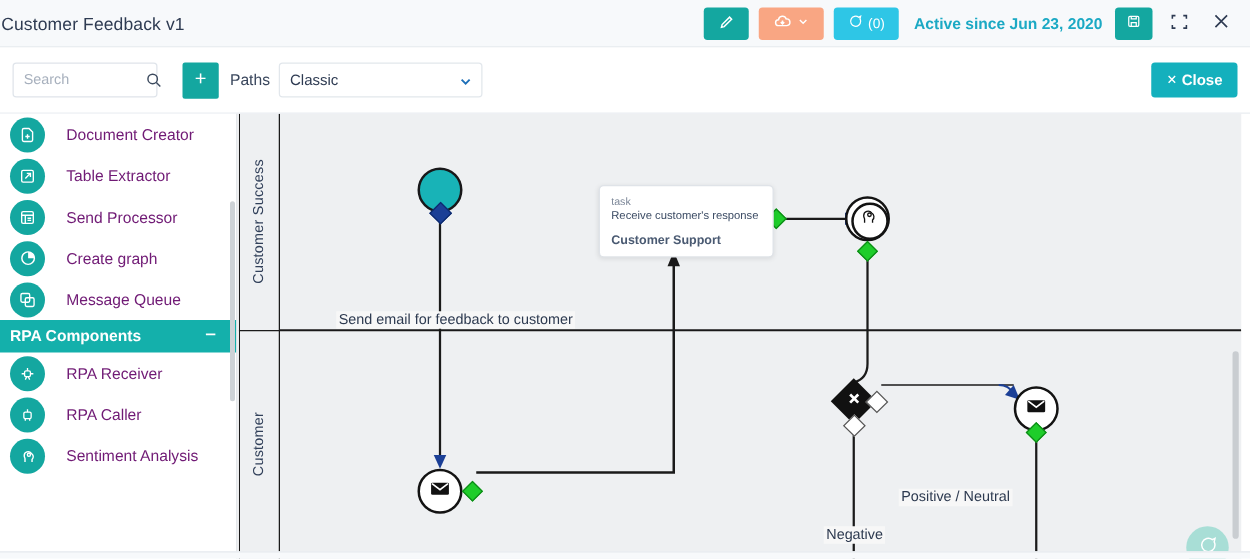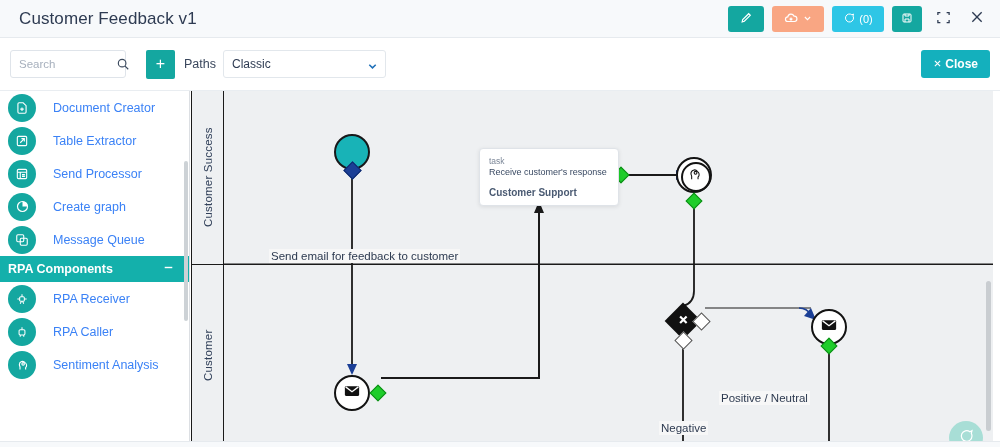--- a/index.html
+++ b/index.html
@@ -13,22 +13,22 @@
   #app { position: relative; width: 1000px; height: 447px; background:#fff; }
 
   
   .titlebar {
     position: absolute; left:0; top:0; width:1000px; height:38px;
     background:#f7f9fb;
     border-bottom:1px solid #e6eaee;
     display:flex; align-items:center;
   }
   .app-title {
-    margin-left:19px;
-    font-size:17px; color:#2e3b52; font-weight:400;
+    margin-left:1px;
+    font-size:14px; color:#2e3b52; font-weight:400;
     letter-spacing:.1px;
     text-align:right;
   }
   .title-actions {
     margin-left:auto; display:flex; align-items:center; height:100%;
     padding-right:10px; gap:8px;
   }
   .tbtn {
     border:none; cursor:pointer;
     height:26px; border-radius:3px;
@@ -112,21 +112,21 @@
     height:33px; display:flex; align-items:center; cursor:pointer;
     padding-left:8px;
   }
   .side-ic {
     width:28px;height:28px;border-radius:50%;
     background:#14a7a0; color:#fff;
     display:flex;align-items:center;justify-content:center;
     flex:0 0 28px;
   }
   .side-lb {
-    margin-left:17px; font-size:12.5px; color:#3b82f6;
+    margin-left:17px; font-size:12.5px; color:#701a75;
   }
   .side-group {
     height:26px; background:#14b0ab; color:#fff;
     display:flex; align-items:center; justify-content:space-between;
     padding:0 14px 0 8px; font-size:12.5px; font-weight:bold; cursor:pointer;
   }
   .side-scroll {
     position:absolute; right:1px; top:70px; width:4px; height:160px;
     background:#cdd2d6; border-radius:2px;
   }
@@ -255,20 +255,21 @@
 
       <button class="tbtn chat">
         <span>
           <svg width="12" height="12" viewBox="0 0 24 24" fill="none" stroke="#fff" stroke-width="2">
             <path d="M21 12a8 8 0 11-3.2-6.4L21 4l-1 4.2A7.9 7.9 0 0121 12z"></path>
           </svg>
         </span>
         <span>(0)</span>
       </button>
 
+      <div class="active-since">Active since Jun 23, 2020</div>
 
       <button class="tbtn save">
         <span>
           <svg width="12" height="12" viewBox="0 0 24 24" fill="none" stroke="#fff" stroke-width="2">
             <rect x="4" y="4" width="16" height="16" rx="2"></rect>
             <path d="M8 4v4h8V4M8 20v-6h8v6"></path>
           </svg>
         </span>
       </button>
 

